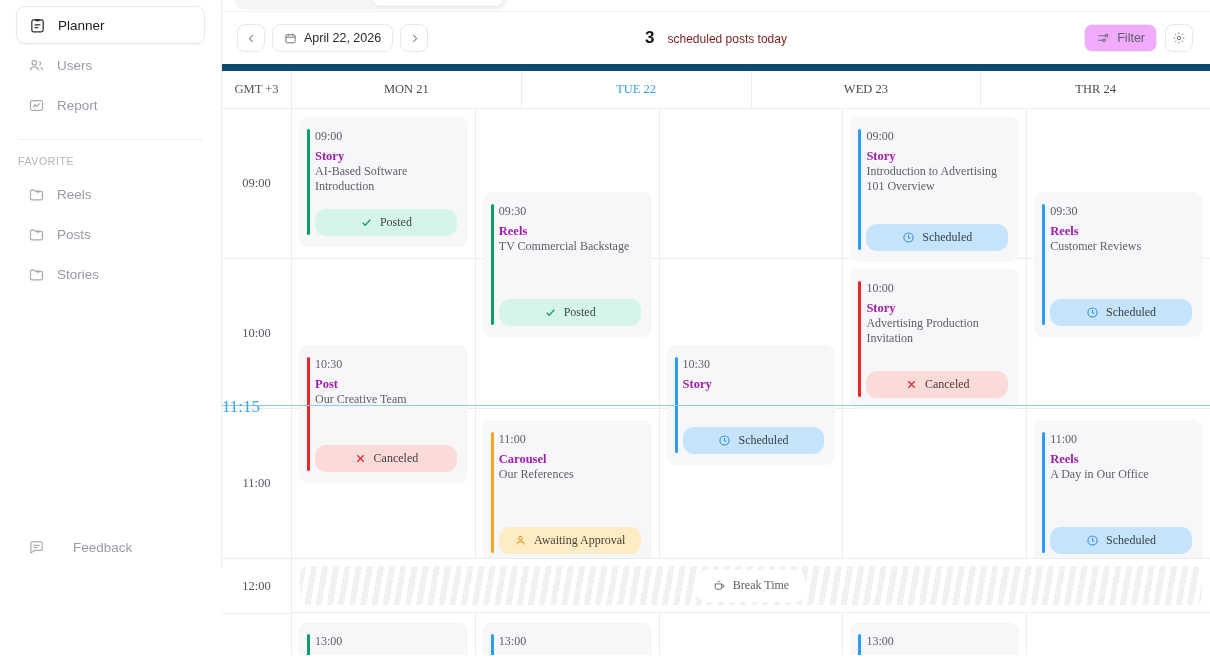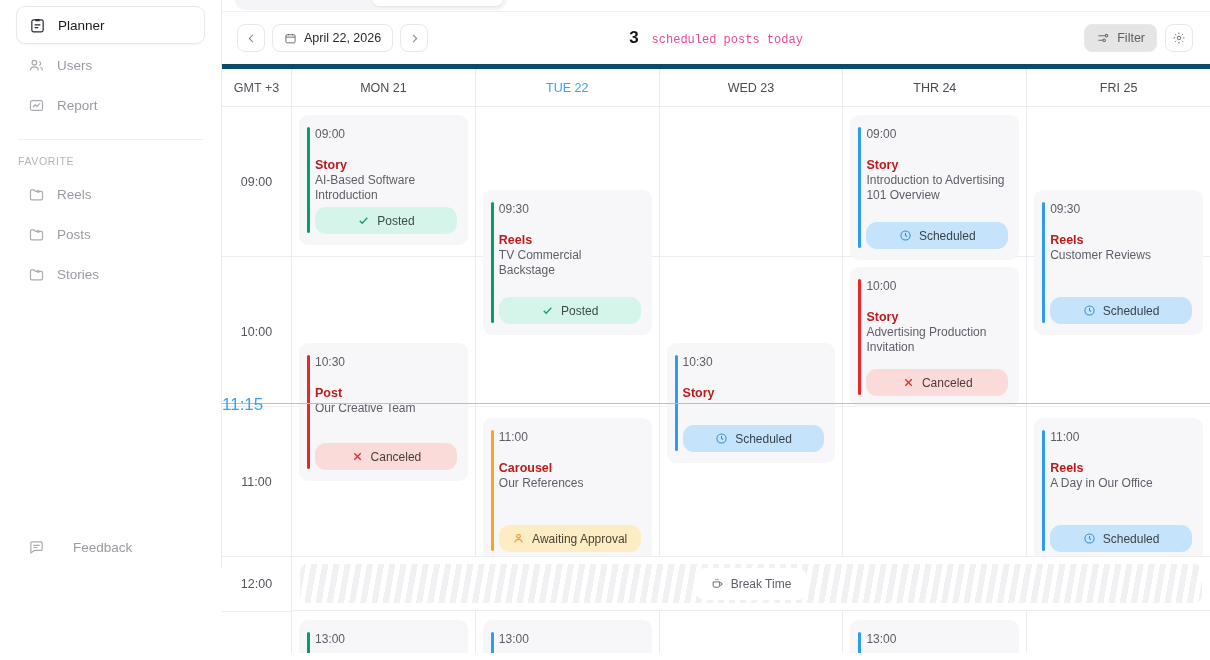--- a/index.html
+++ b/index.html
@@ -85,35 +85,35 @@
     height: 28px; border: 1px solid #e8e8ec; border-radius: 8px;
     display: flex; align-items: center; gap: 7px; padding: 0 11px;
     margin: 4px 7px; font-size: 12.5px; color: #2a2a33; cursor: pointer;
     background:#fff;
   }
   .count-center {
     position: absolute; left: 0; right: 0; text-align: center;
     pointer-events: none;
   }
   .count-center .num { font-size: 17px; font-weight: 700; color: #16161c; }
-  .count-center .lbl { font-size: 12px; color: #ec4899; margin-left: 13px; font-family: Liberation Mono, monospace; }
+  .count-center .lbl { font-size: 12px; color: #7f1d1d; margin-left: 13px; }
   .spacer { flex: 1 1 auto; }
   .filter-btn {
     height: 28px; border: 1px solid #e8e8ec; border-radius: 8px;
     display: flex; align-items: center; gap: 7px; padding: 0 11px;
-    font-size: 12.5px; color: #5c5c67; background: #e5e5e5; cursor: pointer;
+    font-size: 12.5px; color: #5c5c67; background: #f0abfc; cursor: pointer;
   }
   .gear-btn {
     width: 28px; height: 28px; margin-left: 8px;
     border: 1px solid #e8e8ec; border-radius: 8px; background: #fff;
     display: flex; align-items: center; justify-content: center; cursor: pointer;
   }
 
   
-  .cal { position: relative; border-top: 5px solid #0c4a6e; }
+  .cal { position: relative; border-top: 7px solid #0c4a6e; font-family: Liberation Serif, serif; }
   .head-row { display: flex; height: 38px; border-bottom: 1px solid #ededf0; }
   .head-cell {
     display: flex; align-items: center; justify-content: center;
     font-size: 12.5px; color: #4a4a55;
     border-right: 1px solid #ededf0;
   }
   .head-cell.gut { width: 70px; flex: 0 0 70px; color:#54545e; }
   .head-cell.day { flex: 1 1 0; }
   .head-cell.day.today { color: #3ba1f0; font-weight: 500; }
   .head-cell:last-child { border-right: none; }
@@ -139,21 +139,21 @@
     position: absolute; left: 7px; right: 7px;
     background: #f7f7f9; border-radius: 9px;
     padding: 12px 12px 10px 16px;
     overflow: hidden;
   }
   .card .bar {
     position: absolute; left: 8px; top: 12px; bottom: 12px;
     width: 3px; border-radius: 2px;
   }
   .card .time { font-size: 12px; color: #5c5c67; line-height: 15px; }
-  .card .type { font-size: 12.5px; font-weight: 700; color: #b91c1c; margin-top: 16px; line-height:15px; }
+  .card .type { font-size: 12.5px; font-weight: 700; color: #a21caf; margin-top: 5px; line-height:15px; }
   .card .desc { font-size: 12px; color: #5e5e69; line-height: 15px; }
   .status {
     position: absolute; left: 16px; right: 11px; bottom: 11px;
     height: 27px; border-radius: 11px;
     display: flex; align-items: center; justify-content: center; gap: 7px;
     font-size: 12px;
   }
   .status.posted   { background: #d6f5ea; color: #3e4a46; }
   .status.scheduled{ background: #c5e4fb; color: #39434c; }
   .status.canceled { background: #fbdada; color: #4a3c3c; }
@@ -339,21 +339,20 @@
     </div>
 
     <div class="cal">
 
       <div class="head-row">
         <div class="head-cell gut">GMT +3</div>
         <div class="head-cell day">MON 21</div>
         <div class="head-cell day today">TUE 22</div>
         <div class="head-cell day">WED 23</div>
         <div class="head-cell day">THR 24</div>
-        <div class="head-cell day">FRI 25</div>
       </div>
 
       <div class="body-wrap">
         <div class="grid">
 
           <div class="gutter">
             <div class="hour-cell">
               <span class="t">09:00</span>
             </div>
             <div class="hour-cell">

